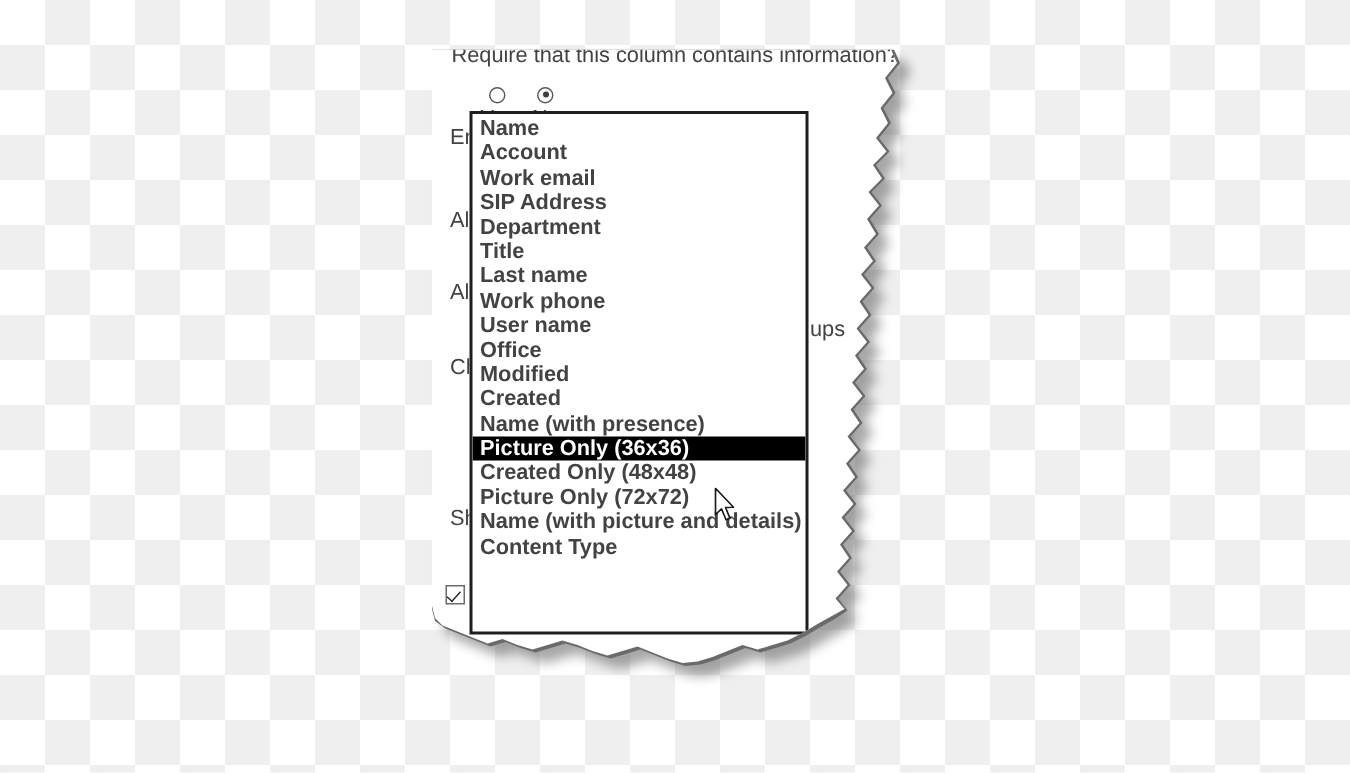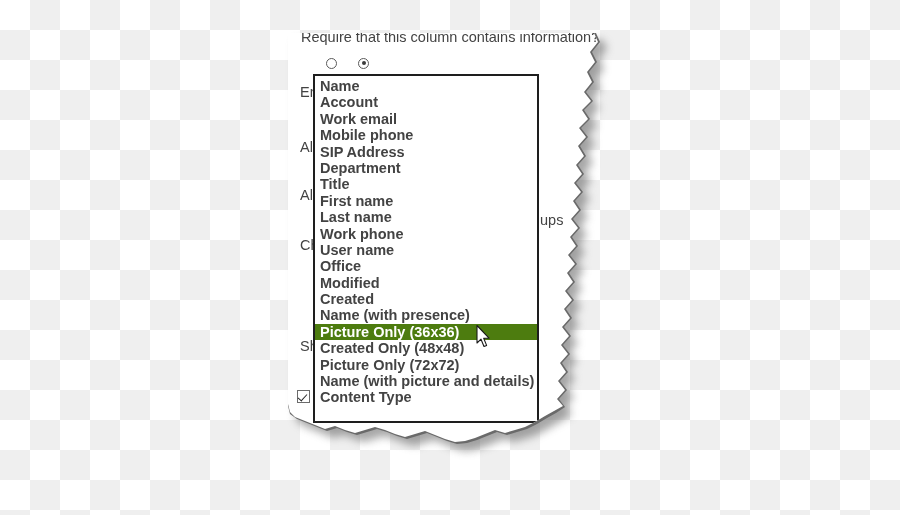--- a/index.html
+++ b/index.html
@@ -195,21 +195,21 @@
   .list-item {
     height: 16.4px;
     line-height: 16.4px;
     padding-left: 5px;
     font-size: 14.5px;
     color: #434343;
     white-space: nowrap;
     box-sizing: border-box;
   }
   .list-item.selected {
-    background: #4d7c0f;
+    background: #000000;
     color: #ffffff;
   }
 
   
   #mouse-cursor {
     position: absolute;
     left: 476px;
     top: 325px;
     width: 16px;
     height: 23px;
@@ -256,25 +256,23 @@
       <div class="form-text" id="lbl-show">Sho</div>
 
       <div id="check-row">
         <span class="checkbox-box on"></span>
       </div>
 
       <div id="listbox">
           <div class="list-item">Name</div>
           <div class="list-item">Account</div>
           <div class="list-item">Work email</div>
-          <div class="list-item">Mobile phone</div>
           <div class="list-item">SIP Address</div>
           <div class="list-item">Department</div>
           <div class="list-item">Title</div>
-          <div class="list-item">First name</div>
           <div class="list-item">Last name</div>
           <div class="list-item">Work phone</div>
           <div class="list-item">User name</div>
           <div class="list-item">Office</div>
           <div class="list-item">Modified</div>
           <div class="list-item">Created</div>
           <div class="list-item">Name (with presence)</div>
           <div class="list-item selected">Picture Only (36x36)</div>
           <div class="list-item">Created Only (48x48)</div>
           <div class="list-item">Picture Only (72x72)</div>

